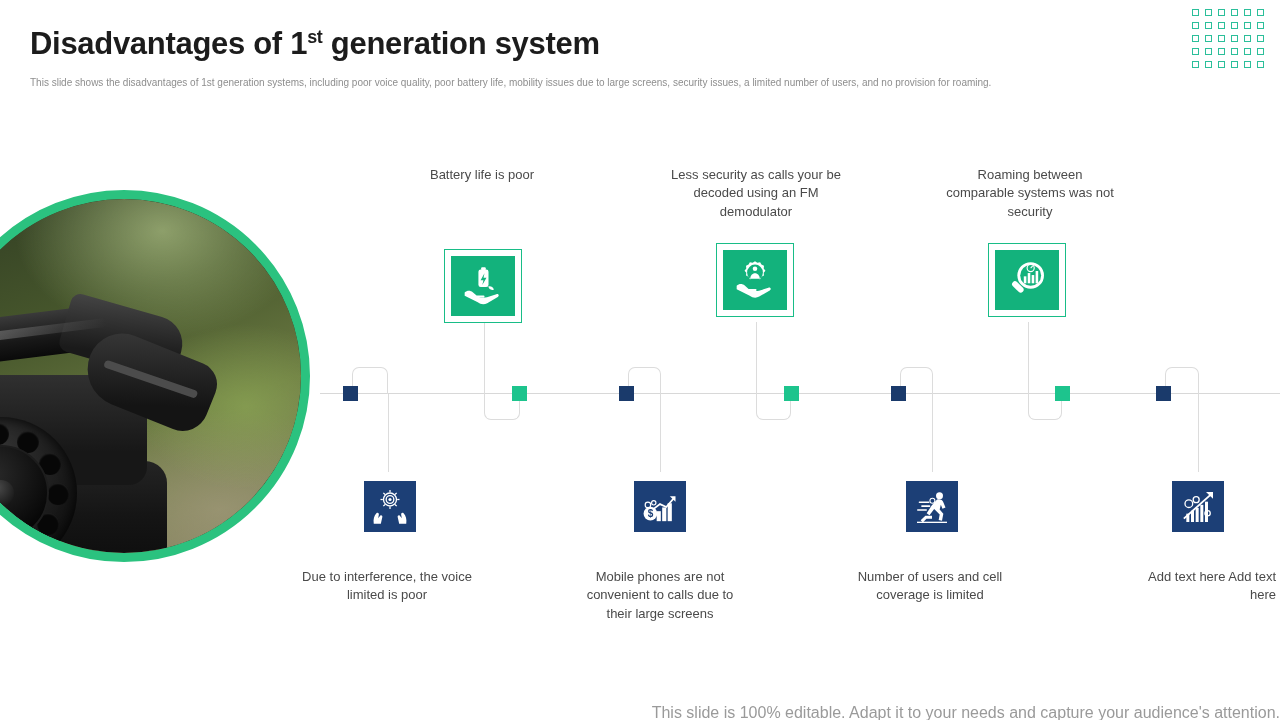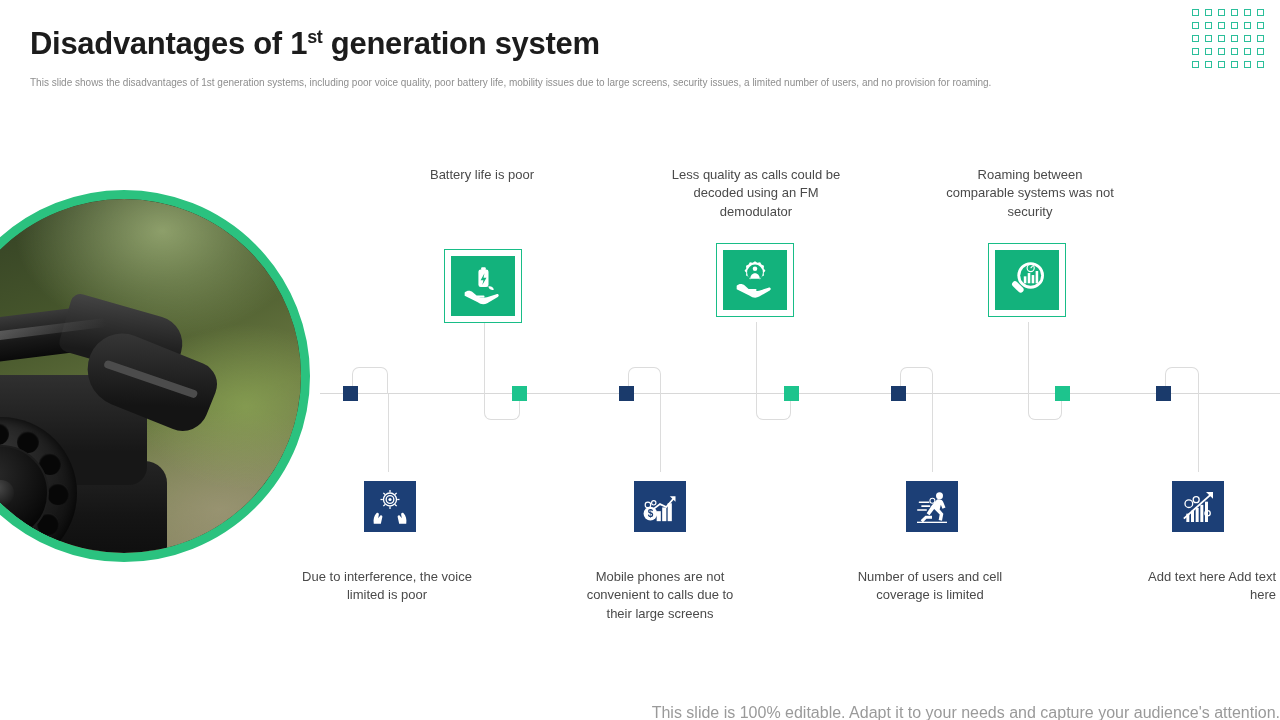--- a/index.html
+++ b/index.html
@@ -427,21 +427,21 @@
       <g stroke="#fff" stroke-width="1.6" fill="none">
         <circle cx="13" cy="20" r="4.6"></circle>
         <circle cx="21.8" cy="15.2" r="3.6"></circle>
         <circle cx="35.5" cy="31.5" r="3.2"></circle>
       </g>
     </svg>
   </div>
 </div>
 
 <div class="lbl" style="left:393px; top:166px; width:178px;">Battery life is poor</div>
-<div class="lbl" style="left:668px; top:166px; width:176px;">Less quality as calls could be decoded using an FM demodulator</div>
+<div class="lbl" style="left:668px; top:166px; width:176px;">Less security as calls your be decoded using an FM demodulator</div>
 <div class="lbl" style="left:944px; top:166px; width:172px;">Roaming between comparable systems was not security</div>
 
 <div class="lbl" style="left:300px; top:568px; width:174px;">Due to interference, the voice limited is poor</div>
 <div class="lbl" style="left:575px; top:568px; width:170px;">Mobile phones are not convenient to calls due to their large screens</div>
 <div class="lbl" style="left:845px; top:568px; width:170px;">Number of users and cell coverage is limited</div>
 <div class="lbl" style="left:1120px; top:568px; width:156px;text-align:right;">Add text here Add text here</div>
 
 <div id="footer-note">This slide is 100% editable. Adapt it to your needs and capture your audience's attention.</div>
 
 </body></html>

